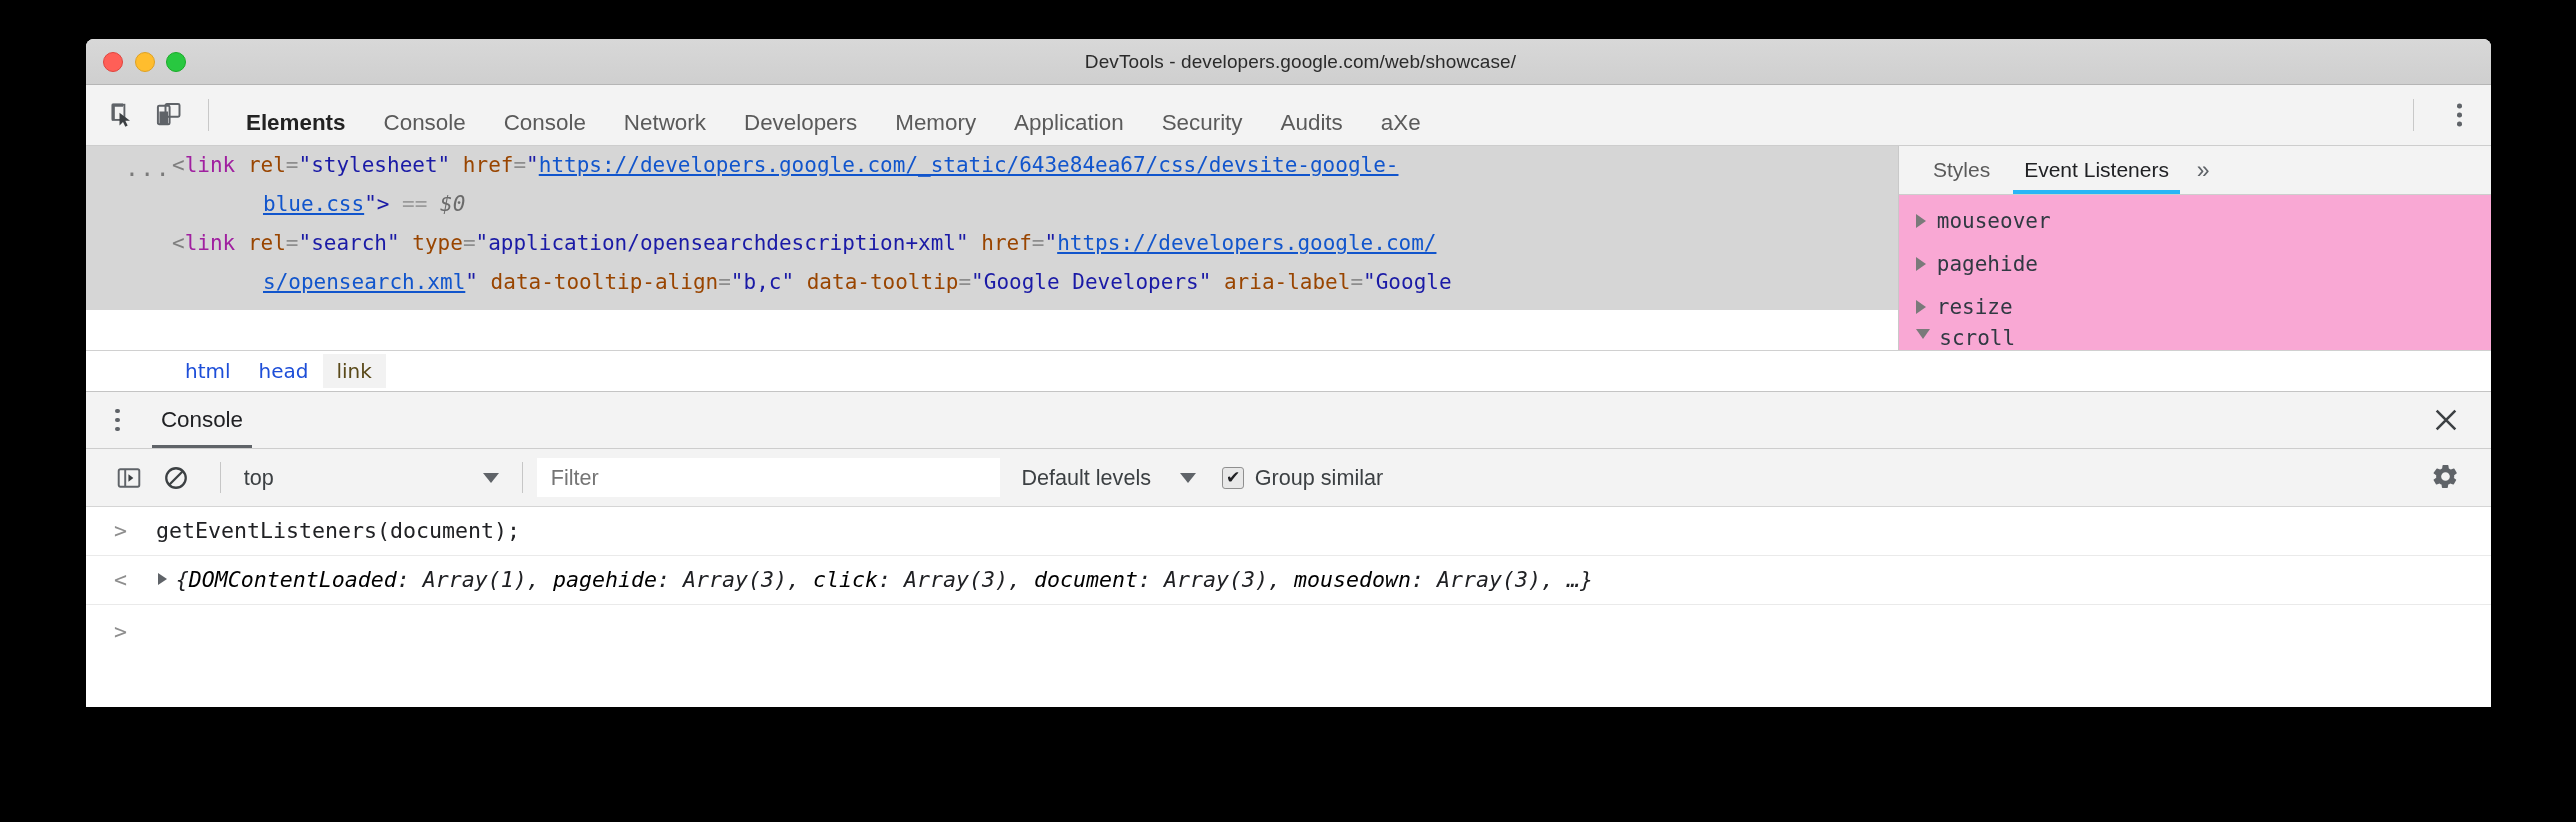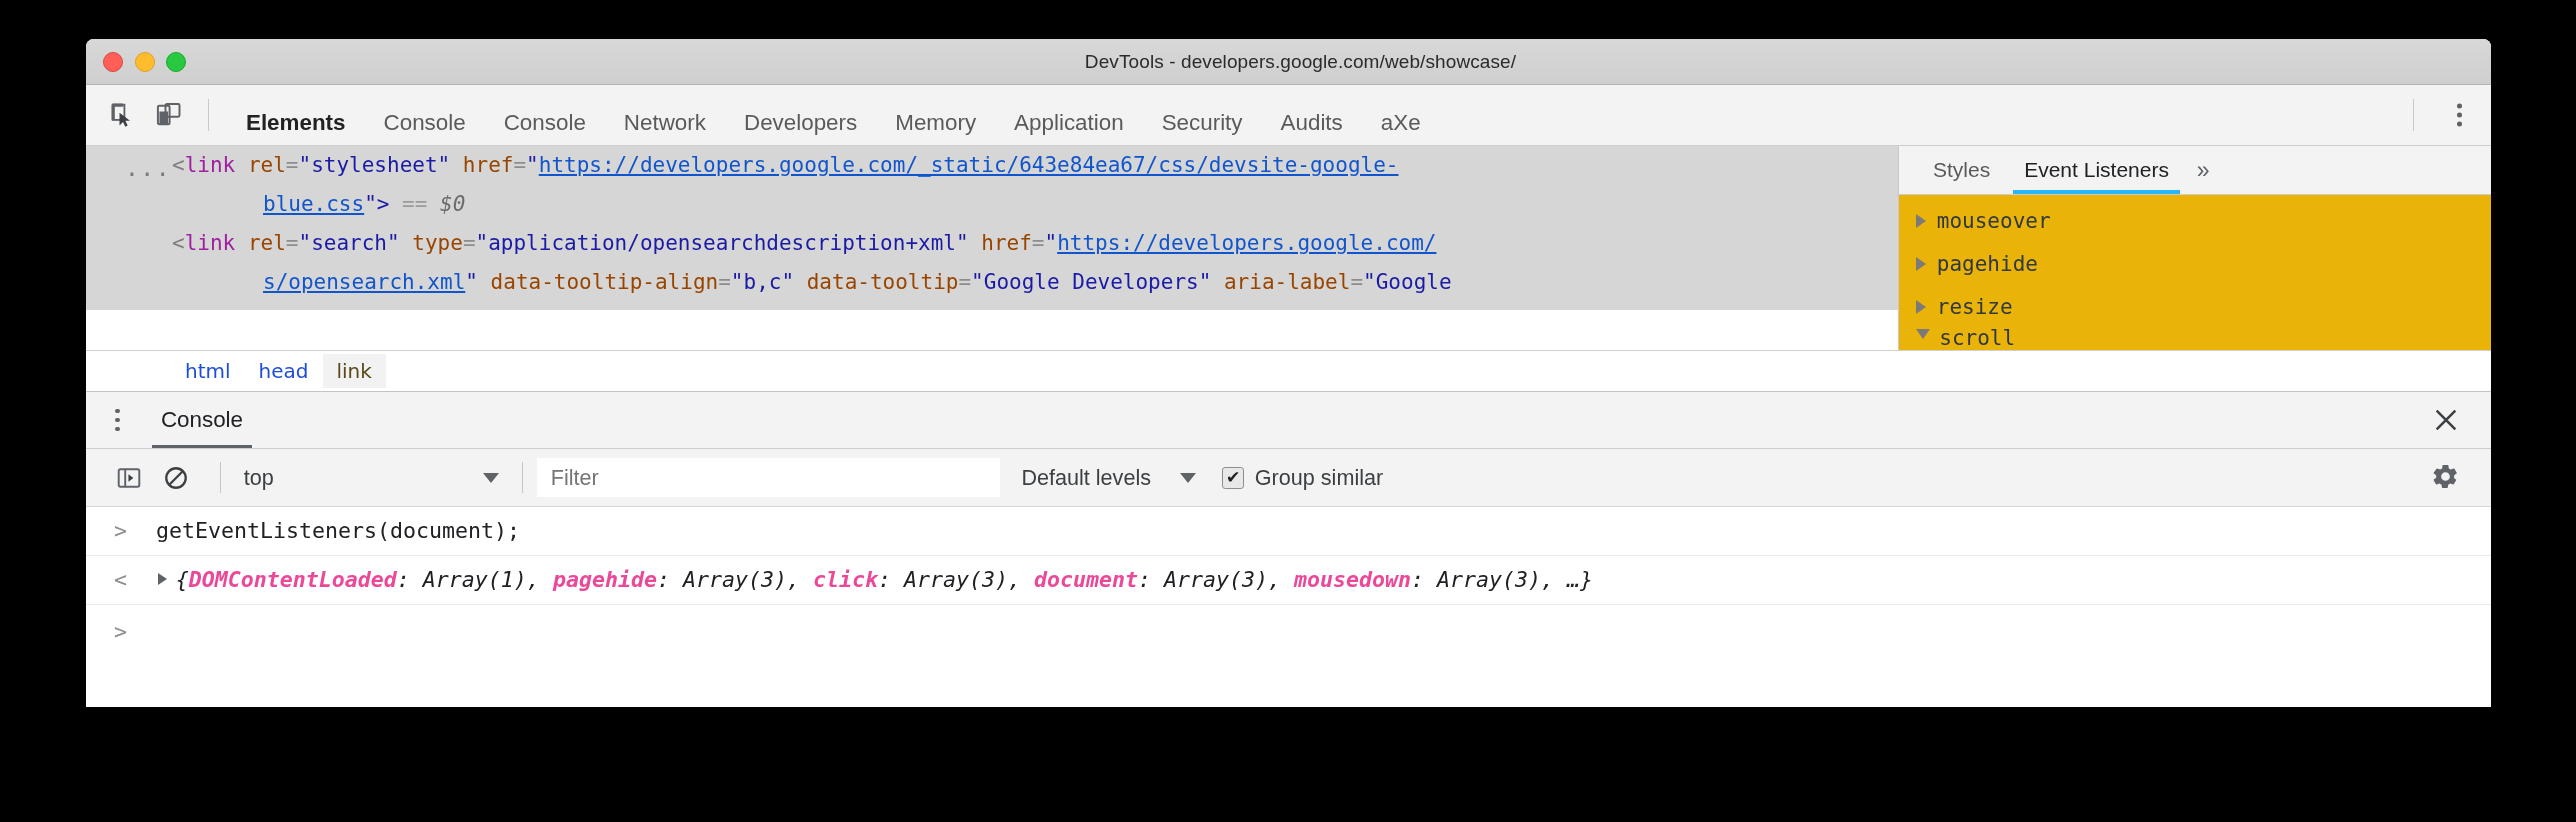--- a/index.html
+++ b/index.html
@@ -214,21 +214,21 @@
   }
   .crumb.active {
     background: #f2f2f2;
     color: #5a4a1a;
   }
 
   
   .sidebar {
     flex: 1;
     border-left: 0.8px solid #c9c9c9;
-    background: #eab308;
+    background: #f9a8d4;
     position: relative;
     overflow: hidden;
   }
   .sidebar-tabs {
     height: 48px;
     background: #f3f3f3;
     border-bottom: 0.8px solid #cdcdcd;
     display: flex;
     align-items: center;
     padding-left: 17px;
@@ -413,21 +413,21 @@
   }
   .console-row .gutter {
     width: 42px;
     flex: none;
     color: #8e8e8e;
     font-size: 21.6px;
     padding-top: 10.8px;
   }
   .console-row .content { padding-top: 10.8px; }
   .out-italic { font-style: italic; }
-  .prop-key { color: #ec4899; font-style: italic; font-weight: bold; }
+  .prop-key { color: #000000; font-style: italic; }
   .prompt-row {
     display: flex;
     align-items: center;
     height: 52px;
     padding-left: 28px;
     font-family: "DejaVu Sans Mono", monospace;
     font-size: 21.6px;
     color: #8e8e8e;
   }
   .tri-small {

